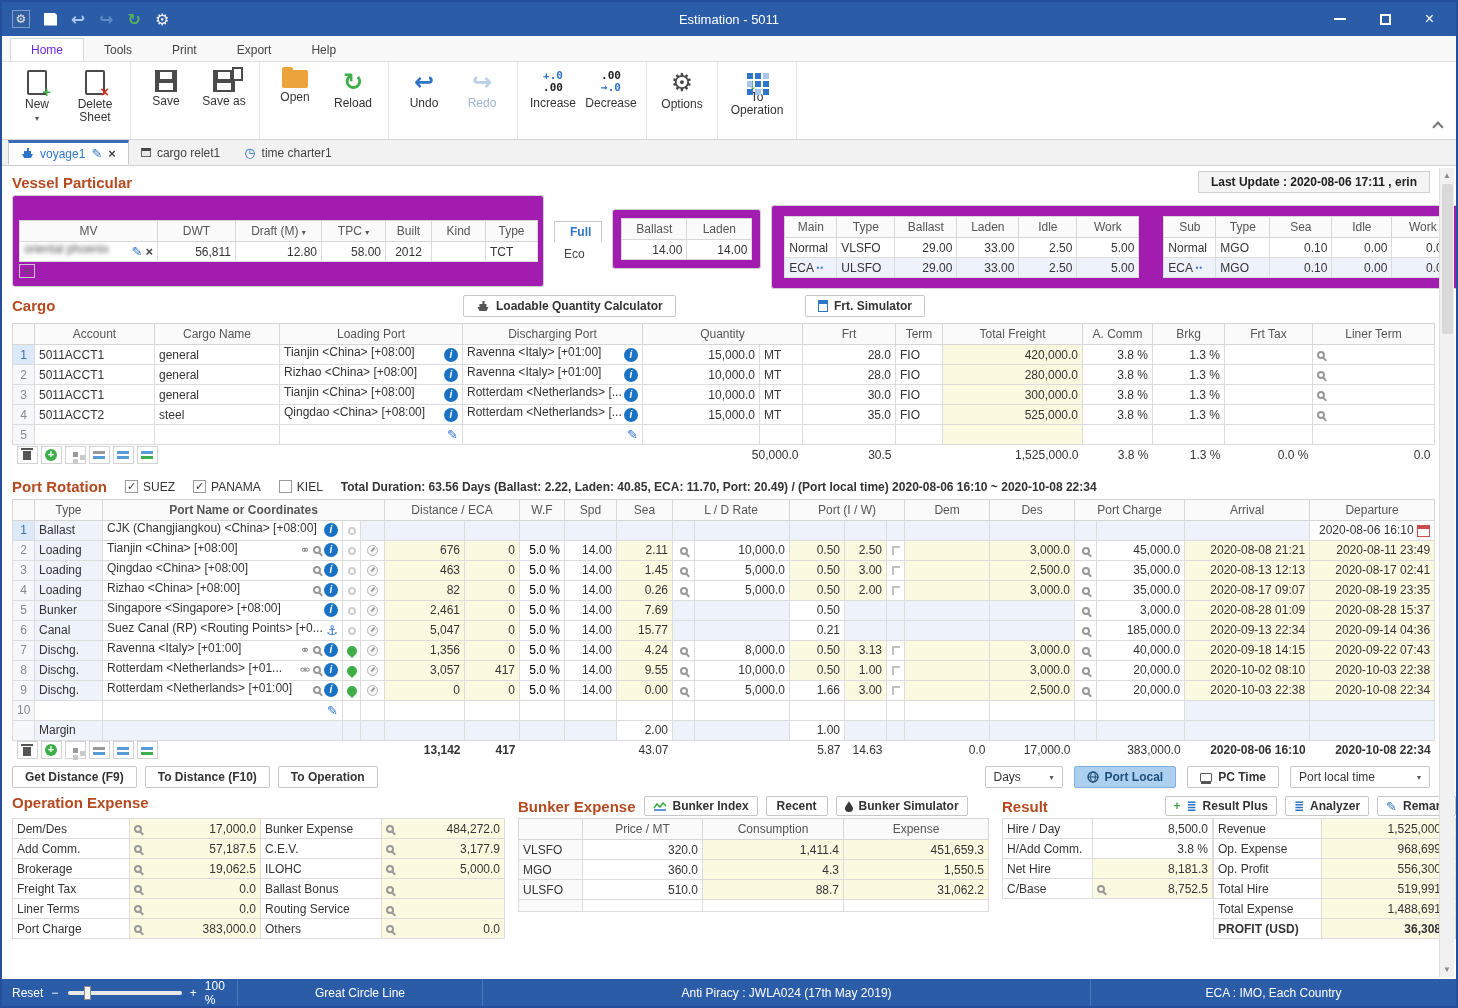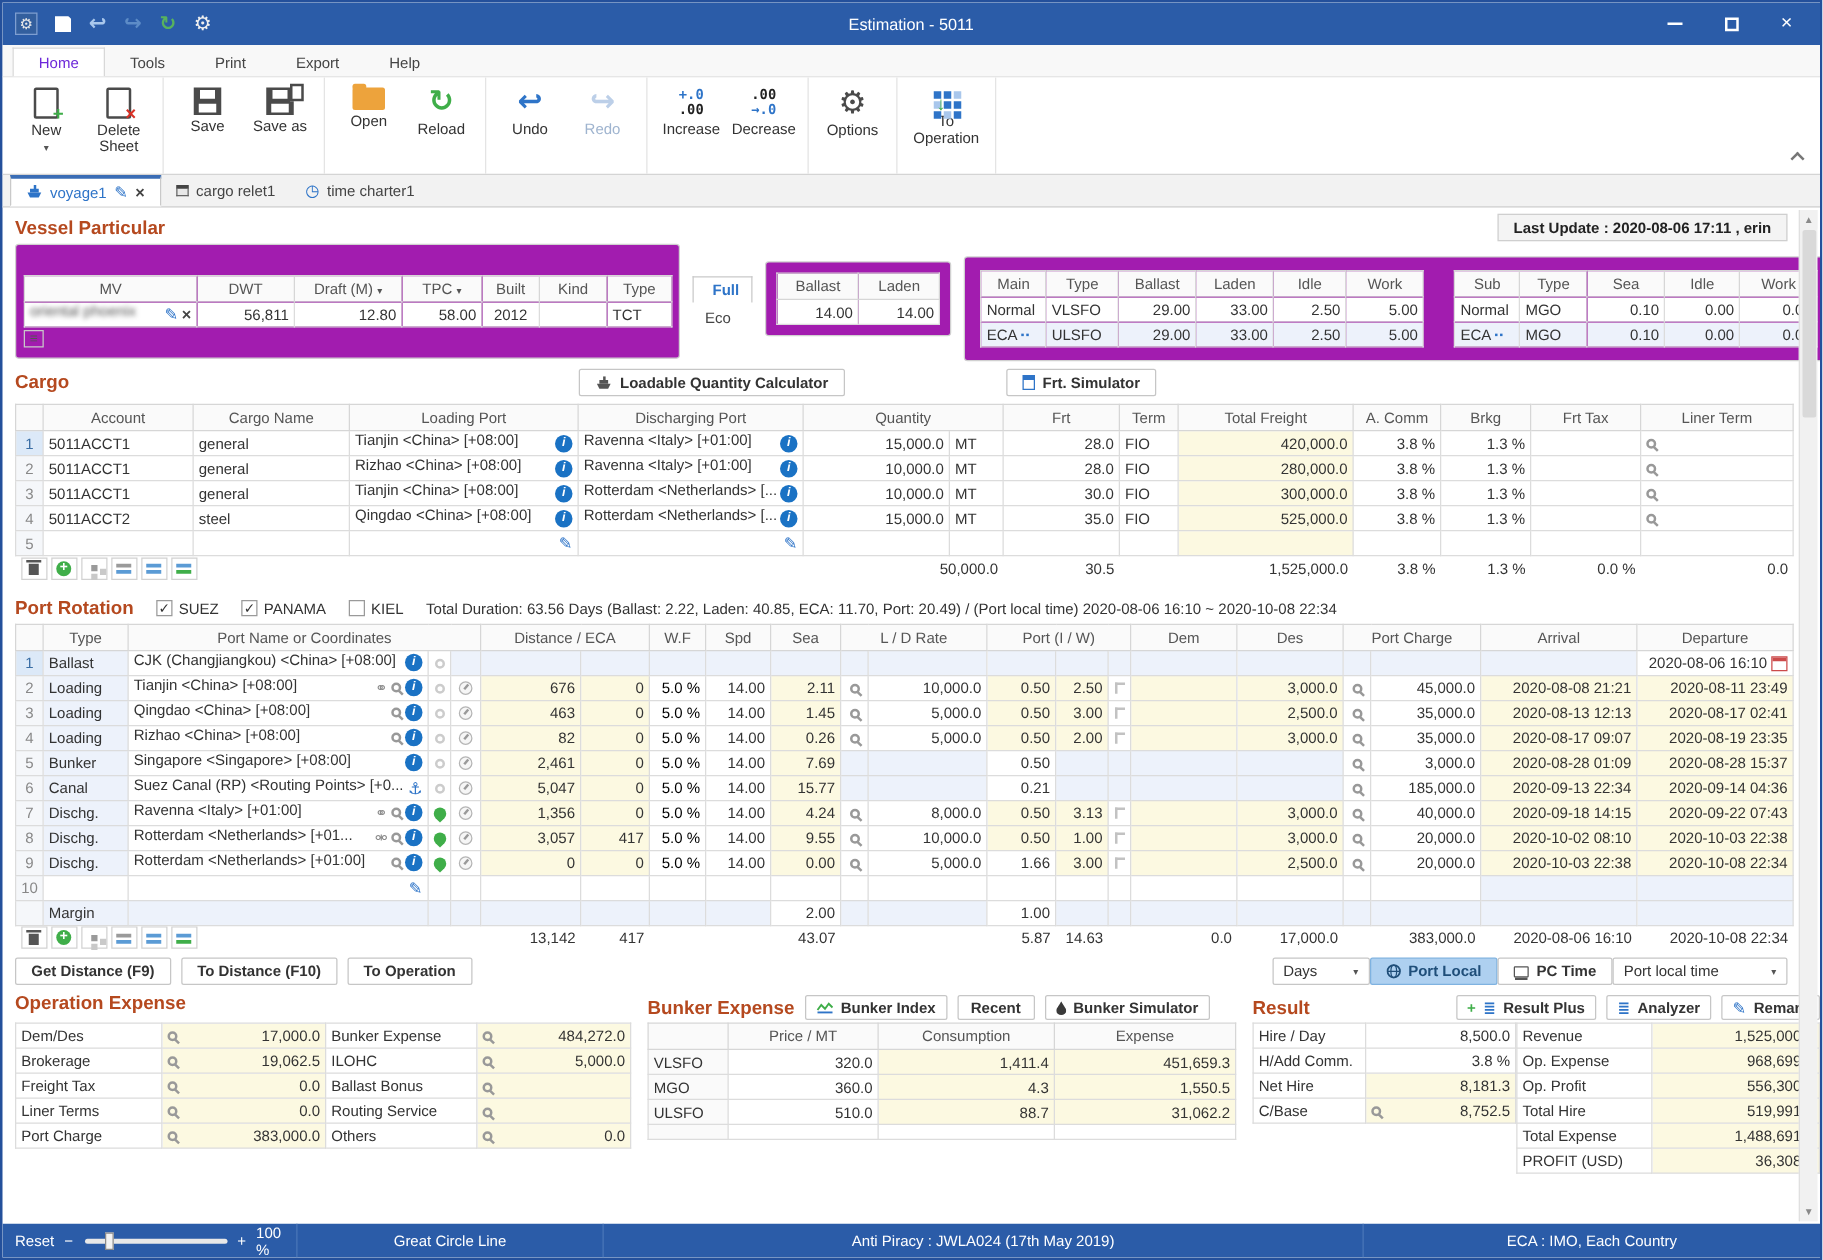--- a/index.html
+++ b/index.html
@@ -63,21 +63,21 @@
 table{border-collapse:collapse;table-layout:fixed}
 th{background:#fafafa;color:#555;border:1px solid #d6d6d6;font-weight:normal;height:21px;padding:0 4px;white-space:nowrap;overflow:hidden}
 td{border:1px solid #dcdcdc;height:20px;padding:0 4px;background:#fff;white-space:nowrap;overflow:hidden}
 td.r,th.r{text-align:right}td.c,th.c{text-align:center}
 td.y{background:#fcf9e1}
 td.lb{background:#edf2fb}
 td.num{background:#f5f7fa;color:#888;text-align:center}
 td.num.sel{background:#dce9f8;color:#3a6ea5}
 .red{color:#000000}
 tr.tot td{border:none;border-top:1px solid #c9c9c9;background:#fff}
-.bold{font-weight:normal}
+.bold{font-weight:bold}
 
 .ic{display:inline-block;vertical-align:middle;line-height:1}
 .ic-info{width:14px;height:14px;border-radius:50%;background:#1a72c4;color:#fff;text-align:center;font-size:10px;font-weight:bold;font-style:italic;line-height:14px}
 .ic-info::after{content:"i"}
 .ic-mag{width:8px;height:8px;border:2px solid #999;border-radius:50%;position:relative}
 .ic-mag::after{content:"";position:absolute;width:5px;height:2px;background:#999;bottom:-3px;right:-4px;transform:rotate(45deg)}
 .ic-pin{width:8px;height:8px;border:2px solid #ccc;border-radius:50%}
 .ic-pin.g{border:none;width:10px;height:10px;background:#3fae49;border-radius:50% 50% 50% 0;transform:rotate(-45deg)}
 .ic-gauge{width:11px;height:11px;border:1px solid #b5b5b5;border-radius:50%;background:#f6f6f6;position:relative}
 .ic-gauge::after{content:"";position:absolute;left:4px;top:1px;width:2px;height:5px;background:#9a9a9a;transform:rotate(40deg)}
@@ -981,21 +981,21 @@
         <td class="r bold">2020-08-06 16:10</td>
         <td class="r bold">2020-10-08 22:34</td>
       </tr>
     </tbody>
       </table>
 
     <div class="flex mt6" style="gap:8px">
       <span class="btn">Get Distance (F9)</span>
       <span class="btn">To Distance (F10)</span>
       <span class="btn">To Operation</span>
-      <span style="margin-left:auto;display:inline-flex;gap:0;">
+      <span style="margin-left:auto;display:inline-flex;gap:11px;">
         <span class="dd" style="width:78px">
             <span>Days</span>
             <span class="caret">▾</span>
           </span>
         <span class="btn blue-act">
           <svg width="12" height="12" viewBox="0 0 12 12">
               <circle cx="6" cy="6" r="5" fill="none" stroke="#1f4e79" stroke-width="1.4"></circle>
               <ellipse cx="6" cy="6" rx="2.3" ry="5" fill="none" stroke="#1f4e79" stroke-width="1"></ellipse>
               <line x1="1" y1="6" x2="11" y2="6" stroke="#1f4e79" stroke-width="1"></line>
             </svg>
@@ -1022,20 +1022,26 @@
               <col style="width:131px">
               <col style="width:121px">
               <col style="width:123px">
             </colgroup>
           <tbody>
               <tr>
             <td>Dem/Des</td>
             <td class="y r"><span class="ic ic-mag" style="float:left;margin-top:3px"></span><span>17,000.0</span></td>
             <td>Bunker Expense</td>
             <td class="y r"><span class="ic ic-mag" style="float:left;margin-top:3px"></span><span>484,272.0</span></td>
+          </tr>
+          <tr>
+            <td>Add Comm.</td>
+            <td class="y r"><span class="ic ic-mag" style="float:left;margin-top:3px"></span><span>57,187.5</span></td>
+            <td>C.E.V.</td>
+            <td class="y r"><span class="ic ic-mag" style="float:left;margin-top:3px"></span><span>3,177.9</span></td>
           </tr>
           <tr>
             <td>Brokerage</td>
             <td class="y r"><span class="ic ic-mag" style="float:left;margin-top:3px"></span><span>19,062.5</span></td>
             <td>ILOHC</td>
             <td class="y r"><span class="ic ic-mag" style="float:left;margin-top:3px"></span><span>5,000.0</span></td>
           </tr>
           <tr>
             <td>Freight Tax</td>
             <td class="y r"><span class="ic ic-mag" style="float:left;margin-top:3px"></span><span>0.0</span></td>

